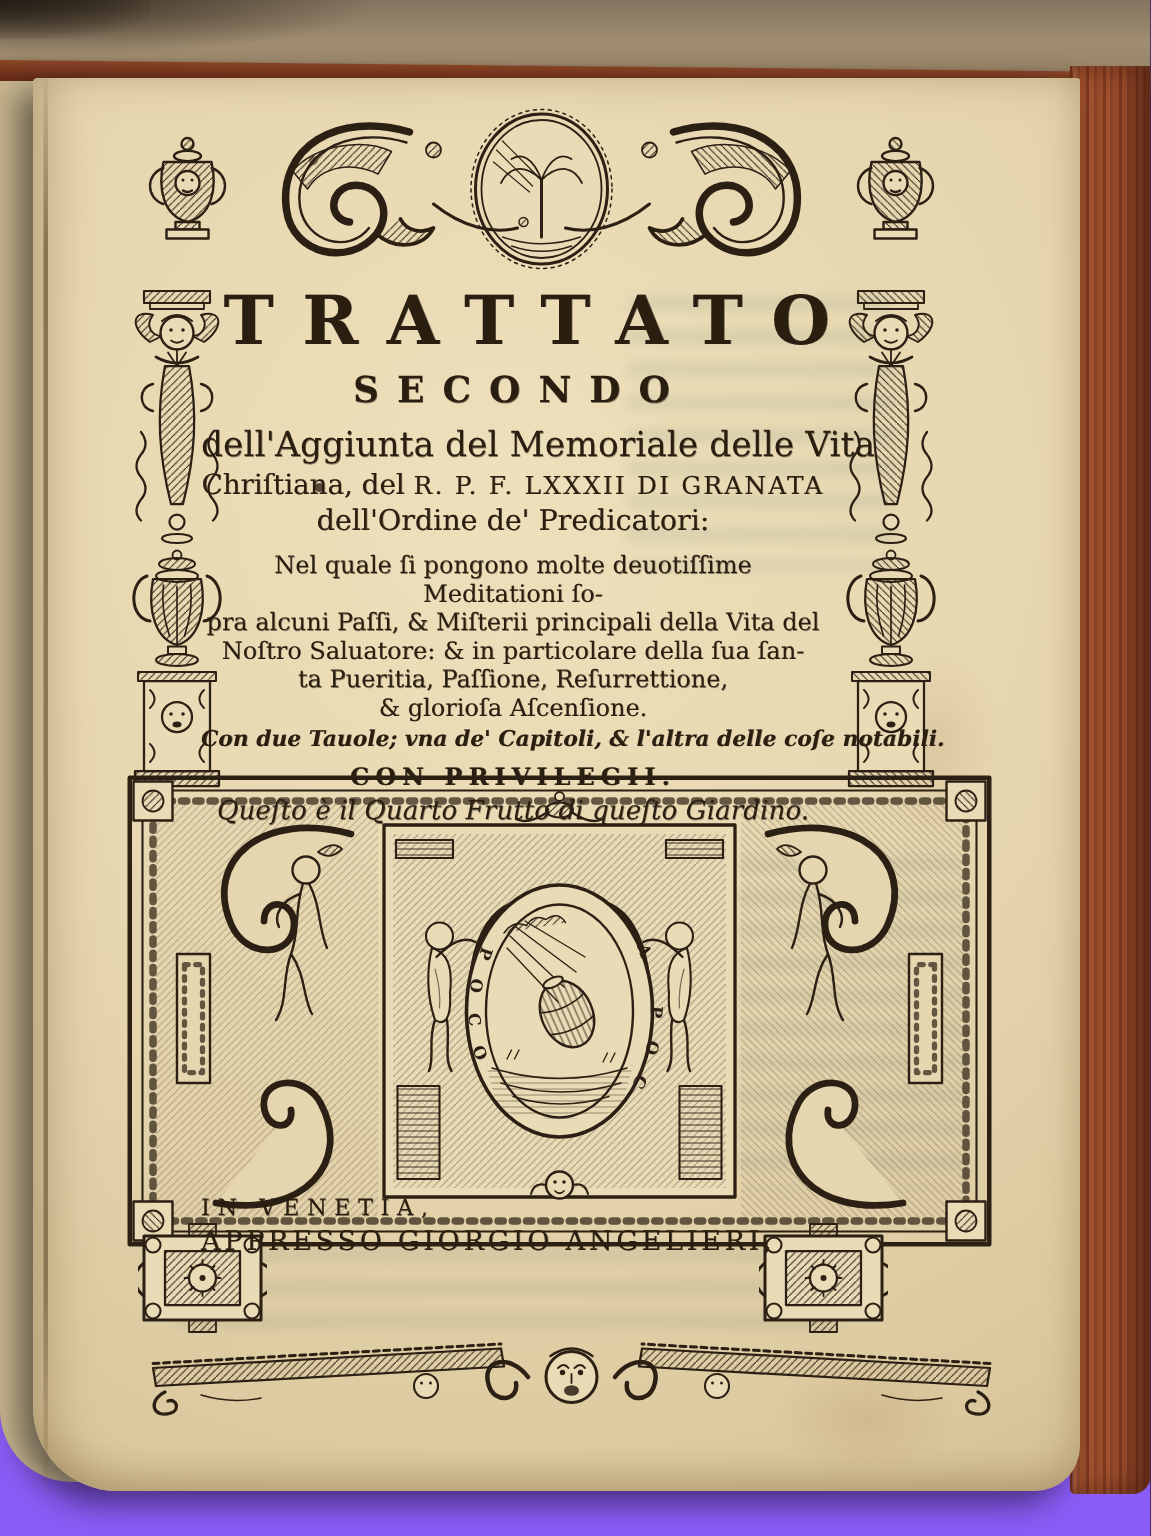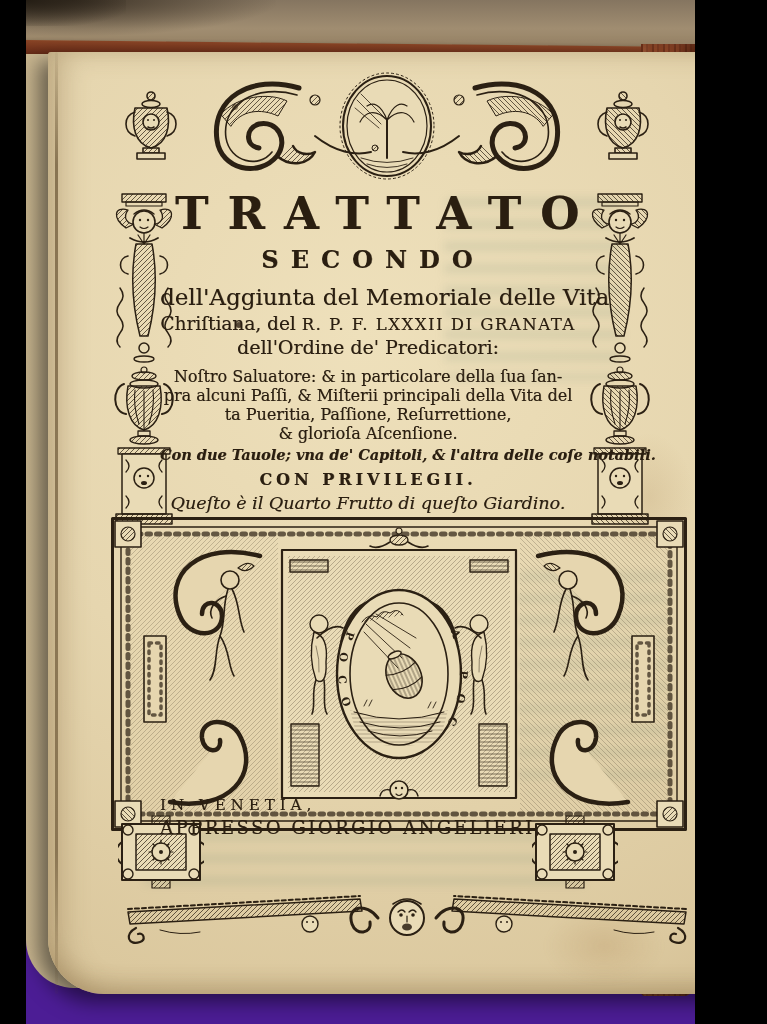--- a/index.html
+++ b/index.html
@@ -1,20 +1,19 @@
 <!DOCTYPE html>
 <html><head>
 <meta charset="utf-8">
 <style>
   html,body { margin:0; padding:0; background:#000; }
   .screen {
-    position:relative; width:669px; height:1024px; overflow:hidden;
-    background:#4c1d95;
+    position:relative; width:767px; height:1024px; overflow:hidden;
+    background:#8b5cf6;
     font-family:"DejaVu Serif","Liberation Serif",serif;
-    margin-left:26px;
   }
   
   .top-shelf { position:absolute; left:0; top:0; width:767px; height:52px;
     background:linear-gradient(180deg,#857560 0%,#a08d71 55%,#947f61 100%); }
   .top-shelf-blotch { position:absolute; left:0; top:0; width:250px; height:36px;
     background:radial-gradient(ellipse at 18% 0%, rgba(58,48,36,.95), rgba(58,48,36,0) 72%); }
   .top-shelf-corner { position:absolute; left:0; top:0; width:100px; height:26px;
     background:radial-gradient(ellipse at 0% 0%, #241d14, rgba(36,29,20,0) 80%); }
   .cover-top-edge { position:absolute; left:-4px; top:40px; width:775px; height:19px;
     background:linear-gradient(180deg,#8a4526 0%,#6e301a 55%,#54220f 100%);
@@ -245,22 +244,23 @@
       </g>
     </svg>
 
     <div class="text-block">
       <div class="t-title">TRATTATO</div>
       <div class="t-sub">SECONDO</div>
       <div class="t-arg1">dell'Aggiunta del Memoriale delle Vita</div>
       <div class="t-arg2"><span>Chriſtiana, del </span><span class="caps">R. P. F. LXXXII DI GRANATA</span></div>
       <div class="t-arg3">dell'Ordine de' Predicatori:</div>
       <div class="t-summary">
+        <div>Nel quale ſi pongono molte deuotiſſime Meditationi ſo-</div>
+        <div>pra alcuni Paſſi, &amp; Miſterii principali della Vita del</div>
         <div>Noſtro Saluatore: &amp; in particolare della ſua ſan-</div>
-        <div>pra alcuni Paſſi, &amp; Miſterii principali della Vita del</div>
         <div>ta Pueritia, Paſſione, Reſurrettione,</div>
         <div>&amp; glorioſa Aſcenſione.</div>
       </div>
       <div class="t-tables">Con due Tauole; vna de' Capitoli, &amp; l'altra delle coſe notabili.</div>
       <div class="t-priv">CON PRIVILEGII.</div>
       <div class="t-fruit">Queſto è il Quarto Frutto di queſto Giardino.</div>
     </div>
 
     <svg class="orn device" viewBox="0 0 578 316">
       <defs>

